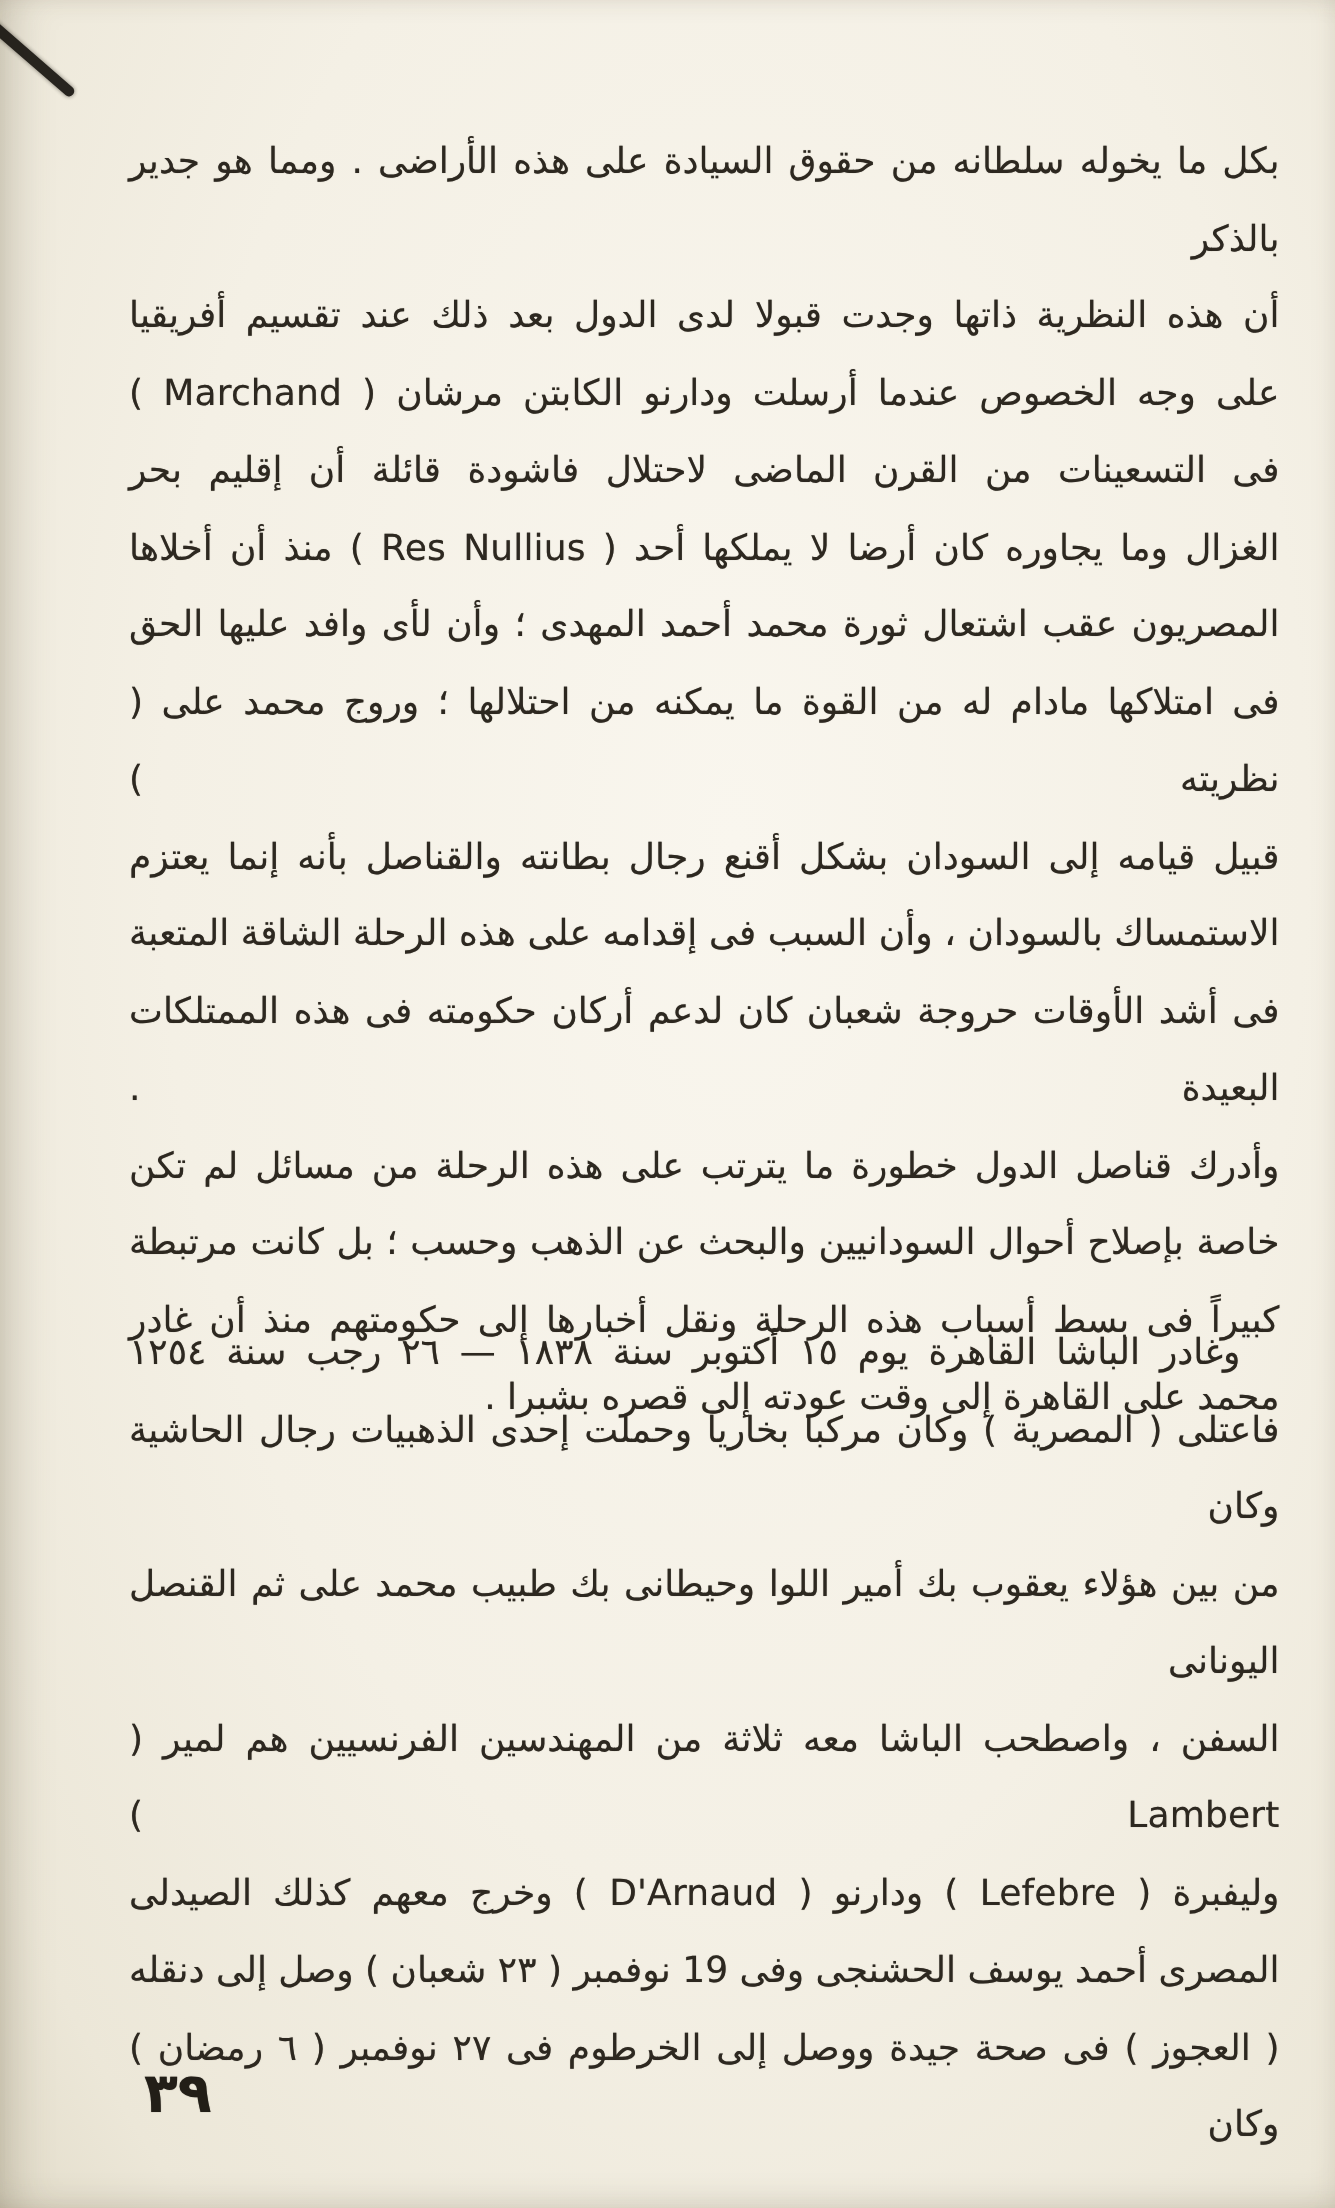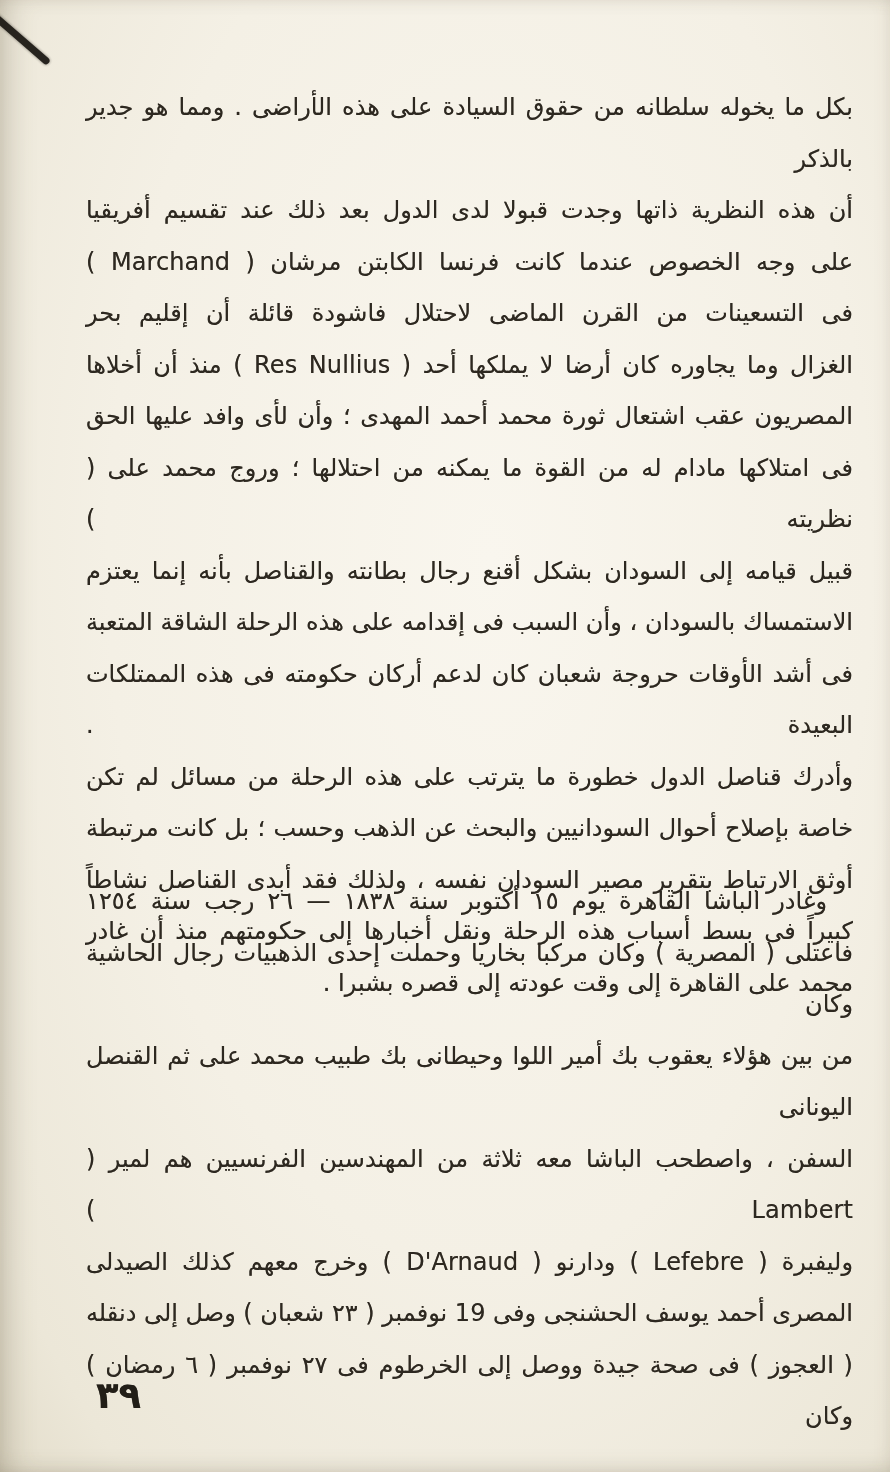--- a/index.html
+++ b/index.html
@@ -64,31 +64,30 @@
 </head>
 <body>
 
 <div class="page">
 
   <div class="corner-mark"></div>
 
   <div class="text-block para-1">
       <div class="line">بكل ما يخوله سلطانه من حقوق السيادة على هذه الأراضى . ومما هو جدير بالذكر</div>
       <div class="line">أن هذه النظرية ذاتها وجدت قبولا لدى الدول بعد ذلك عند تقسيم أفريقيا</div>
-      <div class="line">على وجه الخصوص عندما كانت فرنسا الكابتن مرشان ( Marchand )</div>
+      <div class="line">على وجه الخصوص عندما أرسلت ودارنو الكابتن مرشان ( Marchand )</div>
       <div class="line">فى التسعينات من القرن الماضى لاحتلال فاشودة قائلة أن إقليم بحر</div>
       <div class="line">الغزال وما يجاوره كان أرضا لا يملكها أحد ( Res Nullius ) منذ أن أخلاها</div>
       <div class="line">المصريون عقب اشتعال ثورة محمد أحمد المهدى ؛ وأن لأى وافد عليها الحق</div>
       <div class="line">فى امتلاكها مادام له من القوة ما يمكنه من احتلالها ؛ وروج محمد على ( نظريته )</div>
       <div class="line">قبيل قيامه إلى السودان بشكل أقنع رجال بطانته والقناصل بأنه إنما يعتزم</div>
       <div class="line">الاستمساك بالسودان ، وأن السبب فى إقدامه على هذه الرحلة الشاقة المتعبة</div>
       <div class="line">فى أشد الأوقات حروجة شعبان كان لدعم أركان حكومته فى هذه الممتلكات البعيدة .</div>
       <div class="line">وأدرك قناصل الدول خطورة ما يترتب على هذه الرحلة من مسائل لم تكن</div>
       <div class="line">خاصة بإصلاح أحوال السودانيين والبحث عن الذهب وحسب ؛ بل كانت مرتبطة</div>
-      <div class="line">أوثق الارتباط بتقرير مصير السودان نفسه ، ولذلك فقد أبدى القناصل نشاطاً</div>
       <div class="line">كبيراً فى بسط أسباب هذه الرحلة ونقل أخبارها إلى حكومتهم منذ أن غادر</div>
       <div class="line">محمد على القاهرة إلى وقت عودته إلى قصره بشبرا .</div>
     </div>
 
   <div class="text-block para-2">
       <div class="line">وغادر الباشا القاهرة يوم ١٥ أكتوبر سنة ١٨٣٨ — ٢٦ رجب سنة ١٢٥٤</div>
       <div class="line">فاعتلى ( المصرية ) وكان مركبا بخاريا وحملت إحدى الذهبيات رجال الحاشية وكان</div>
       <div class="line">من بين هؤلاء يعقوب بك أمير اللوا وحيطانى بك طبيب محمد على ثم القنصل اليونانى</div>
       <div class="line">السفن ، واصطحب الباشا معه ثلاثة من المهندسين الفرنسيين هم لمير ( Lambert )</div>
       <div class="line">وليفبرة ( Lefebre ) ودارنو ( D'Arnaud ) وخرج معهم كذلك الصيدلى</div>

